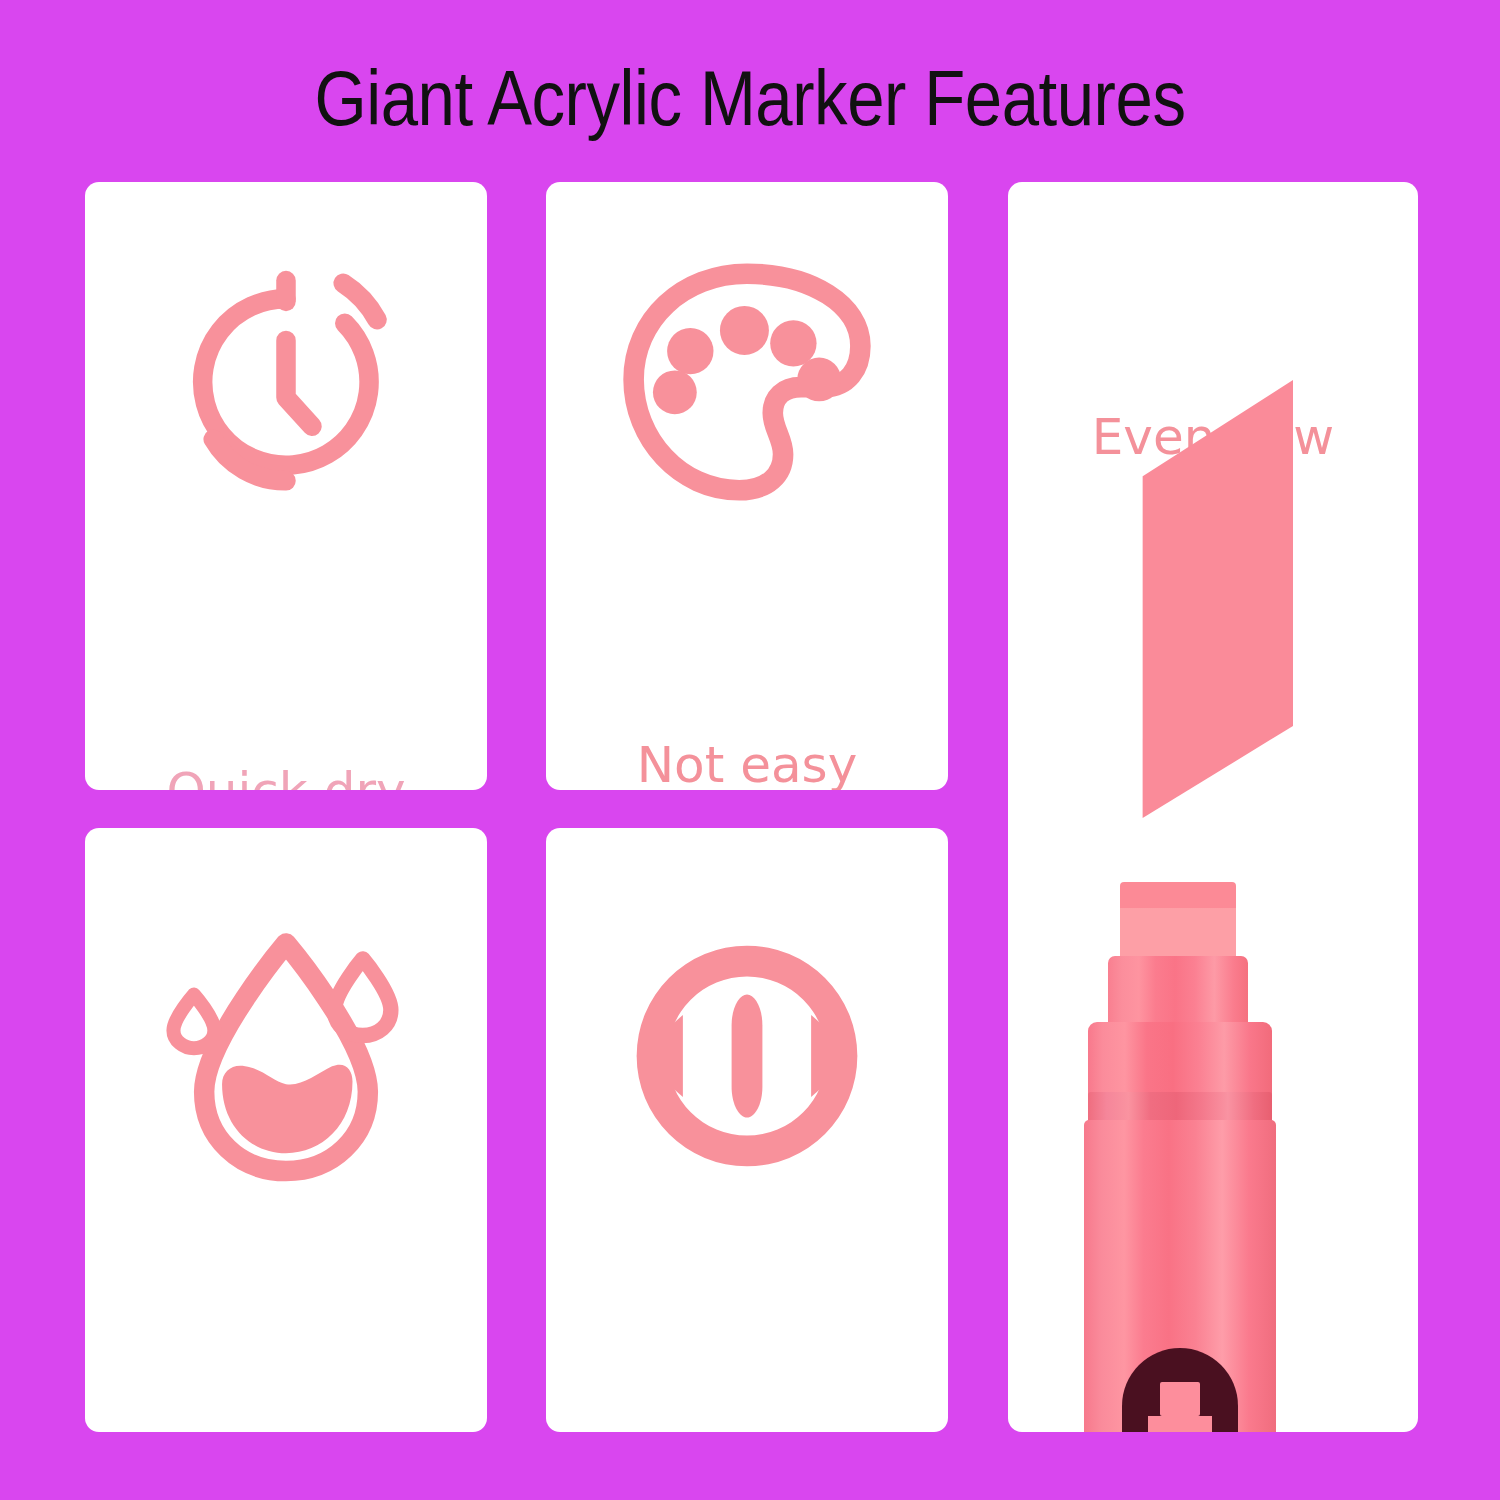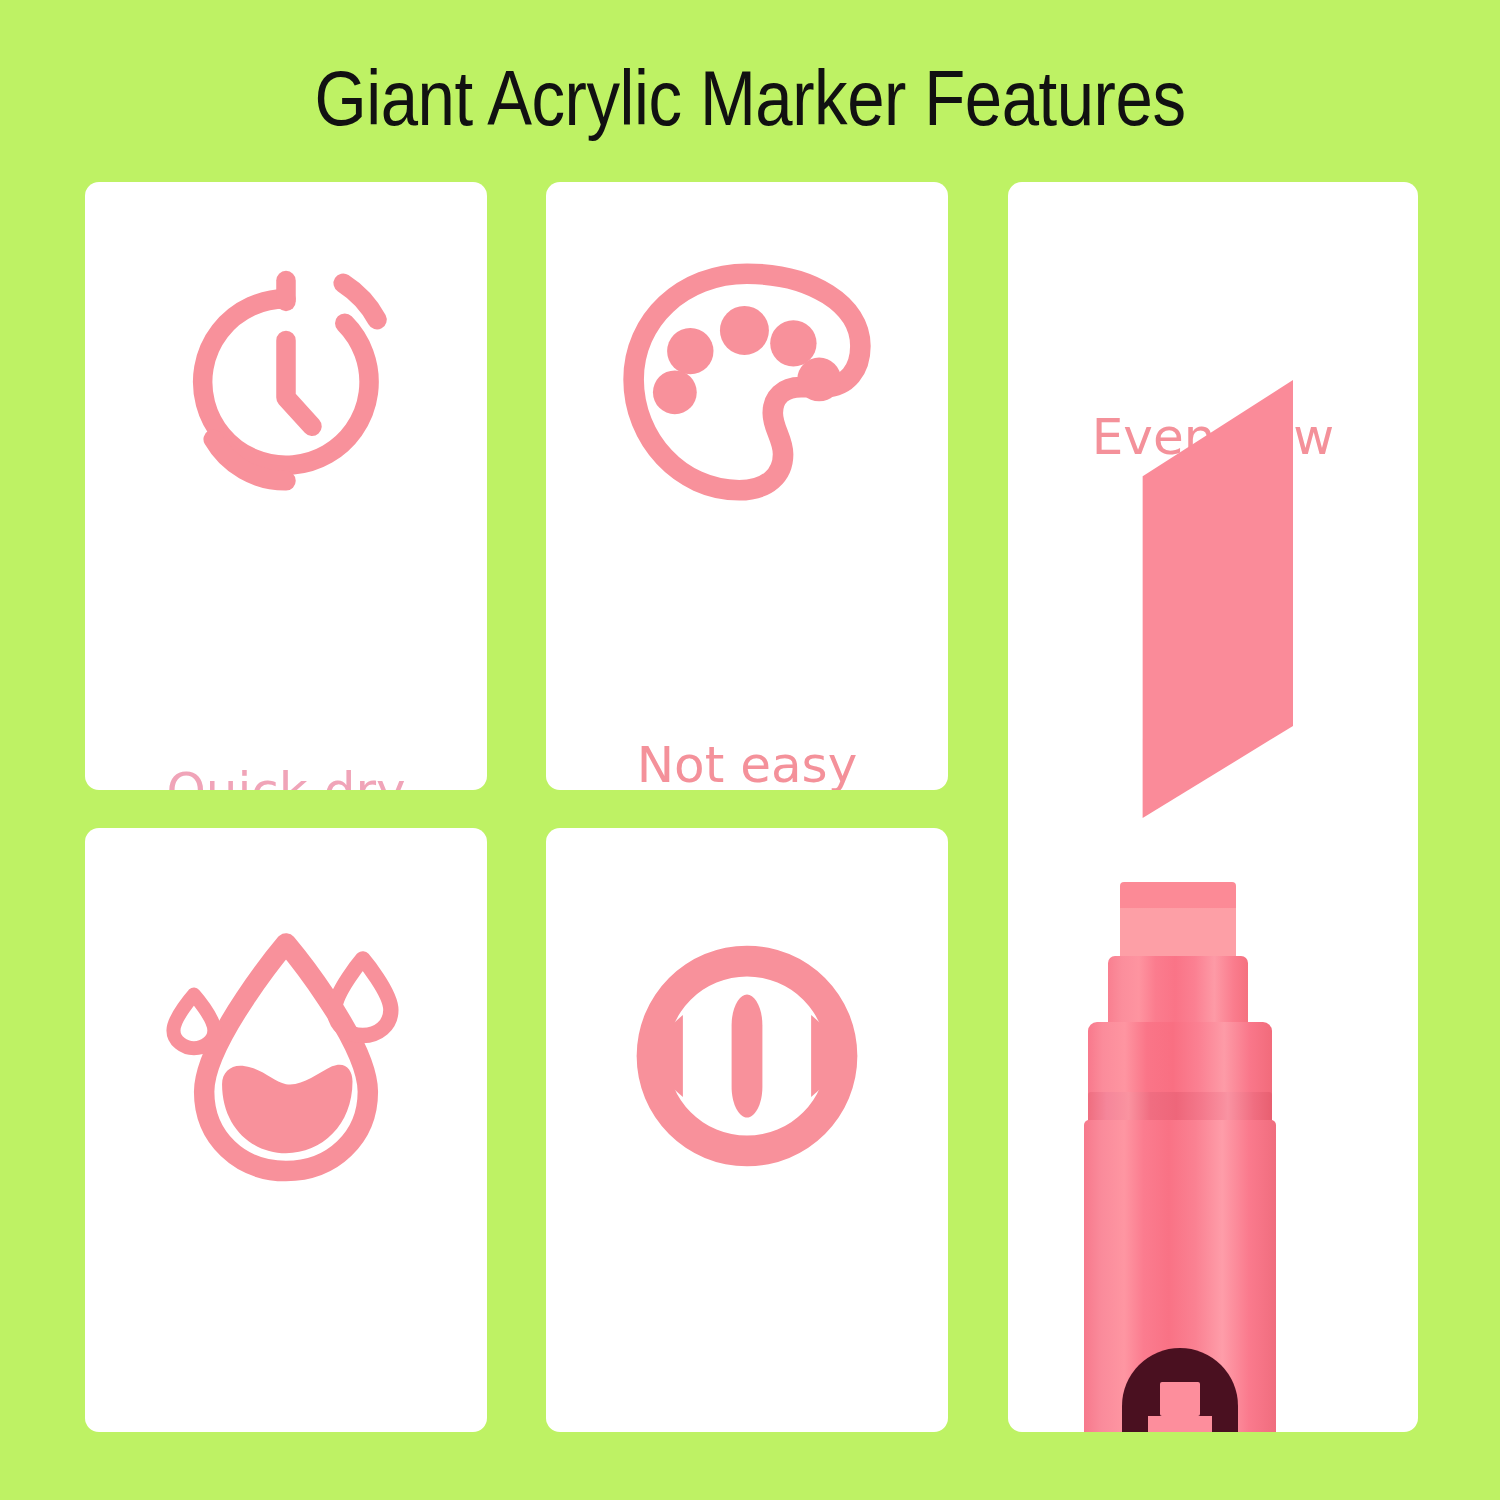--- a/index.html
+++ b/index.html
@@ -10,21 +10,21 @@
     width: 1500px;
     height: 1500px;
     background: #fce4e6;
     font-family: "DejaVu Sans", sans-serif;
     overflow: hidden;
   }
   .page {
     position: relative;
     width: 1500px;
     height: 1500px;
-    background: #bef264;
+    background: #d946ef;
     text-decoration: underline;
   }
 
   
   .title {
     position: absolute;
     left: 0;
     top: 52px;
     width: 1500px;
     text-align: center;

